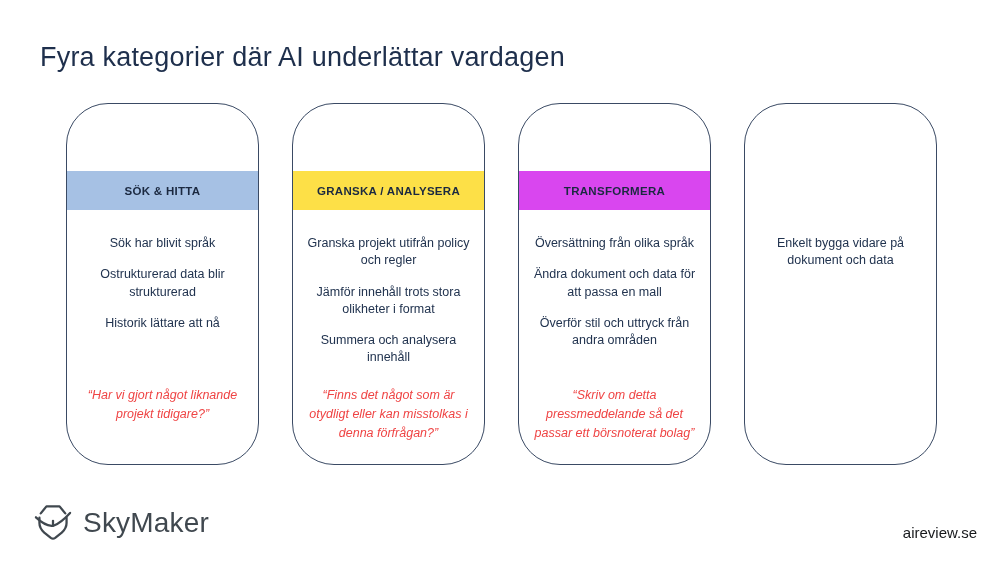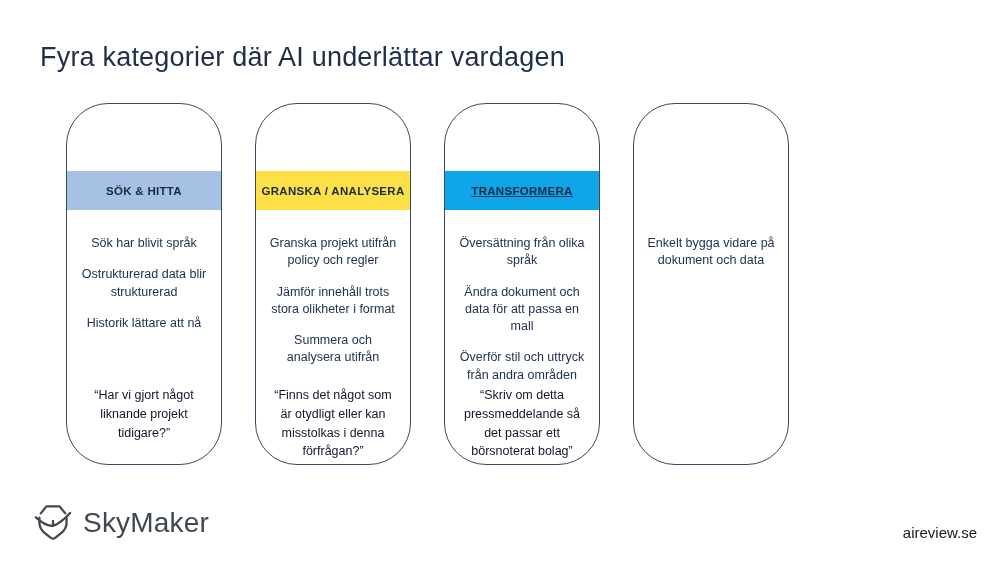--- a/index.html
+++ b/index.html
@@ -22,21 +22,21 @@
   }
   .cards {
     position: absolute;
     left: 66px;
     top: 103px;
     display: flex;
     gap: 33px;
   }
   .card {
     position: relative;
-    width: 156px;
+    width: 193px;
     height: 362px;
     background: #ffffff;
     border: 1px solid #3a4a64;
     border-radius: 42px;
   }
   .card-band {
     position: absolute;
     top: 67px;
     left: 0;
     right: 0;
@@ -66,21 +66,22 @@
     color: #21334f;
   }
   .card-quote {
     position: absolute;
     top: 282px;
     left: 13px;
     right: 13px;
     text-align: center;
     font-size: 12.5px;
     line-height: 1.5;
-    color: #0f172a;
+    font-style: italic;
+    color: #ef4444;
   }
   .footer-brand {
     position: absolute;
     left: 32px;
     top: 501px;
     display: flex;
     align-items: center;
     gap: 9px;
   }
   .brand-text {
@@ -116,27 +117,27 @@
     <p class="card-quote">“Har vi gjort något liknande projekt tidigare?”</p>
   </div>
 
   <div class="card">
     <div class="card-band" style="background-color: #fde047;">
       <span class="band-label">GRANSKA / ANALYSERA</span>
     </div>
     <div class="card-points">
       <p>Granska projekt utifrån policy och regler</p>
       <p>Jämför innehåll trots stora olikheter i format</p>
-      <p>Summera och analysera utifrån</p>
+      <p>Summera och analysera innehåll</p>
     </div>
     <p class="card-quote">“Finns det något som är otydligt eller kan misstolkas i denna förfrågan?”</p>
   </div>
 
   <div class="card">
-    <div class="card-band" style="background-color: #0ea5e9; text-decoration: underline;">
+    <div class="card-band" style="background-color: #d946ef;">
       <span class="band-label">TRANSFORMERA</span>
     </div>
     <div class="card-points">
       <p>Översättning från olika språk</p>
       <p>Ändra dokument och data för att passa en mall</p>
       <p>Överför stil och uttryck från andra områden</p>
     </div>
     <p class="card-quote">“Skriv om detta pressmeddelande så det passar ett börsnoterat bolag”</p>
   </div>
 

